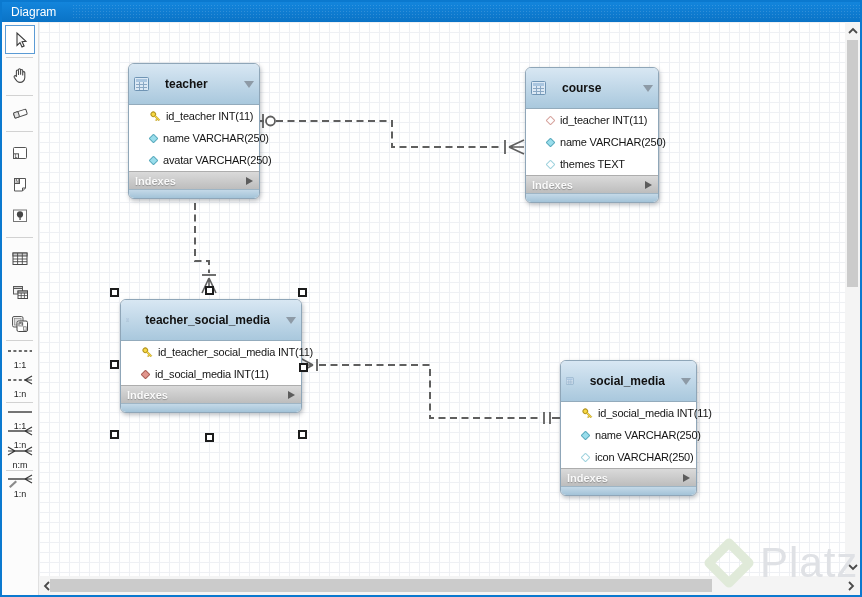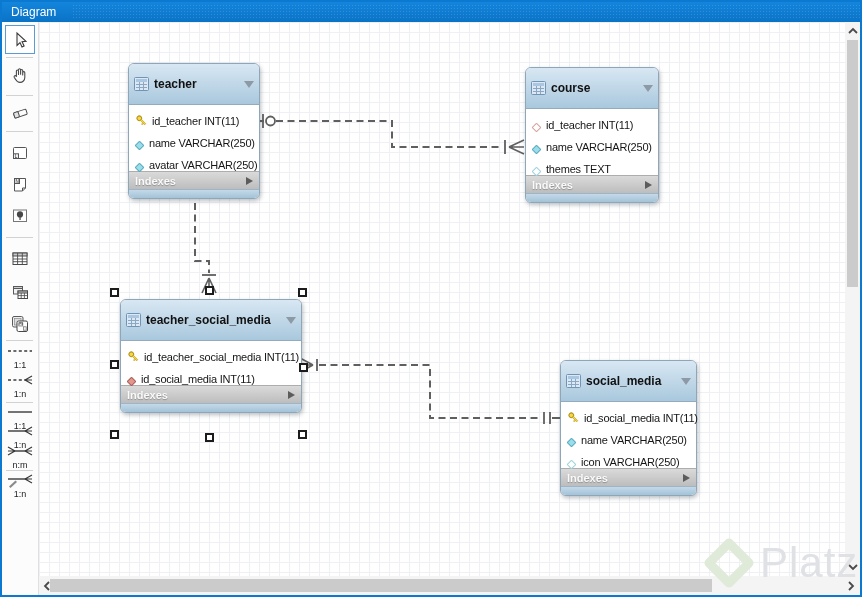--- a/index.html
+++ b/index.html
@@ -14,24 +14,24 @@
   .tb-sep{position:absolute;left:4px;width:27px;height:1px;background:#d2d2d2;}
   .reltool{position:absolute;left:2px;width:32px;height:25px;display:flex;flex-direction:column;align-items:center;justify-content:space-between;}
   .reltool .rlabel{font-size:9px;color:#222;line-height:10px;margin-top:0px;}
   
   .canvas{position:absolute;left:37px;top:20px;width:806px;height:554px;background:#fff;overflow:hidden;
     background-image:linear-gradient(to right,#eef0f4 1px,transparent 1px),linear-gradient(to bottom,#eef0f4 1px,transparent 1px);
     background-size:10px 10px;}
   .connections{position:absolute;left:0;top:0;z-index:1;}
   
   .er-table{position:absolute;z-index:2;border:1px solid #8fa6b8;border-radius:6px;background:#fff;box-shadow:1px 2px 4px rgba(60,70,80,.35);}
-  .t-head{height:24px;background:linear-gradient(#d8e7f3,#a9c8dd);border-bottom:1px solid #93abbc;border-radius:5px 5px 0 0;display:flex;align-items:center;gap:5px;padding:8px 5px;font-weight:bold;font-size:12px;color:#111;}
+  .t-head{height:24px;background:linear-gradient(#d8e7f3,#a9c8dd);border-bottom:1px solid #93abbc;border-radius:5px 5px 0 0;display:flex;align-items:center;gap:16px;padding:8px 5px;font-weight:bold;font-size:12px;color:#111;}
   .t-name{flex:1;white-space:nowrap;}
   .tri-down{width:0;height:0;border-left:5px solid transparent;border-right:5px solid transparent;border-top:7px solid #8d9aa6;}
-  .t-row{height:22px;display:flex;align-items:flex-end;gap:4px;padding:0 5px;font-size:11px;letter-spacing:-0.2px;color:#151515;background:#fff;white-space:nowrap;}
+  .t-row{height:22px;display:flex;align-items:center;gap:4px;padding:0 19px;font-size:11px;letter-spacing:-0.2px;color:#151515;background:#fff;white-space:nowrap;}
   .dia{width:7px;height:7px;transform:rotate(45deg);flex:none;margin:0 2px;border-radius:1px;box-sizing:border-box;}
   .dia-cyan{background:#9adeec;border:1px solid #58aabd;}
   .dia-cyan-o{background:#fff;border:1px solid #9ed2dd;}
   .dia-red{background:#e2968d;border:1px solid #a95c53;}
   .dia-red-o{background:#fff;border:1px solid #d6a29c;}
   .keyicon{flex:none;margin-left:1px;}
   .t-foot{height:17px;background:linear-gradient(#dadada,#bdbdbd);border-top:1px solid #adadad;color:#fafafa;font-weight:bold;font-size:11px;display:flex;align-items:center;justify-content:space-between;padding:0 6px;text-shadow:0 1px 1px #8f8f8f;}
   .tri-right{width:0;height:0;border-top:4px solid transparent;border-bottom:4px solid transparent;border-left:7px solid #5c5c5c;}
   .t-strip{height:8px;background:linear-gradient(#c4d9e8,#a3c3d8);border-top:1px solid #9eb5c5;border-radius:0 0 5px 5px;}
   

